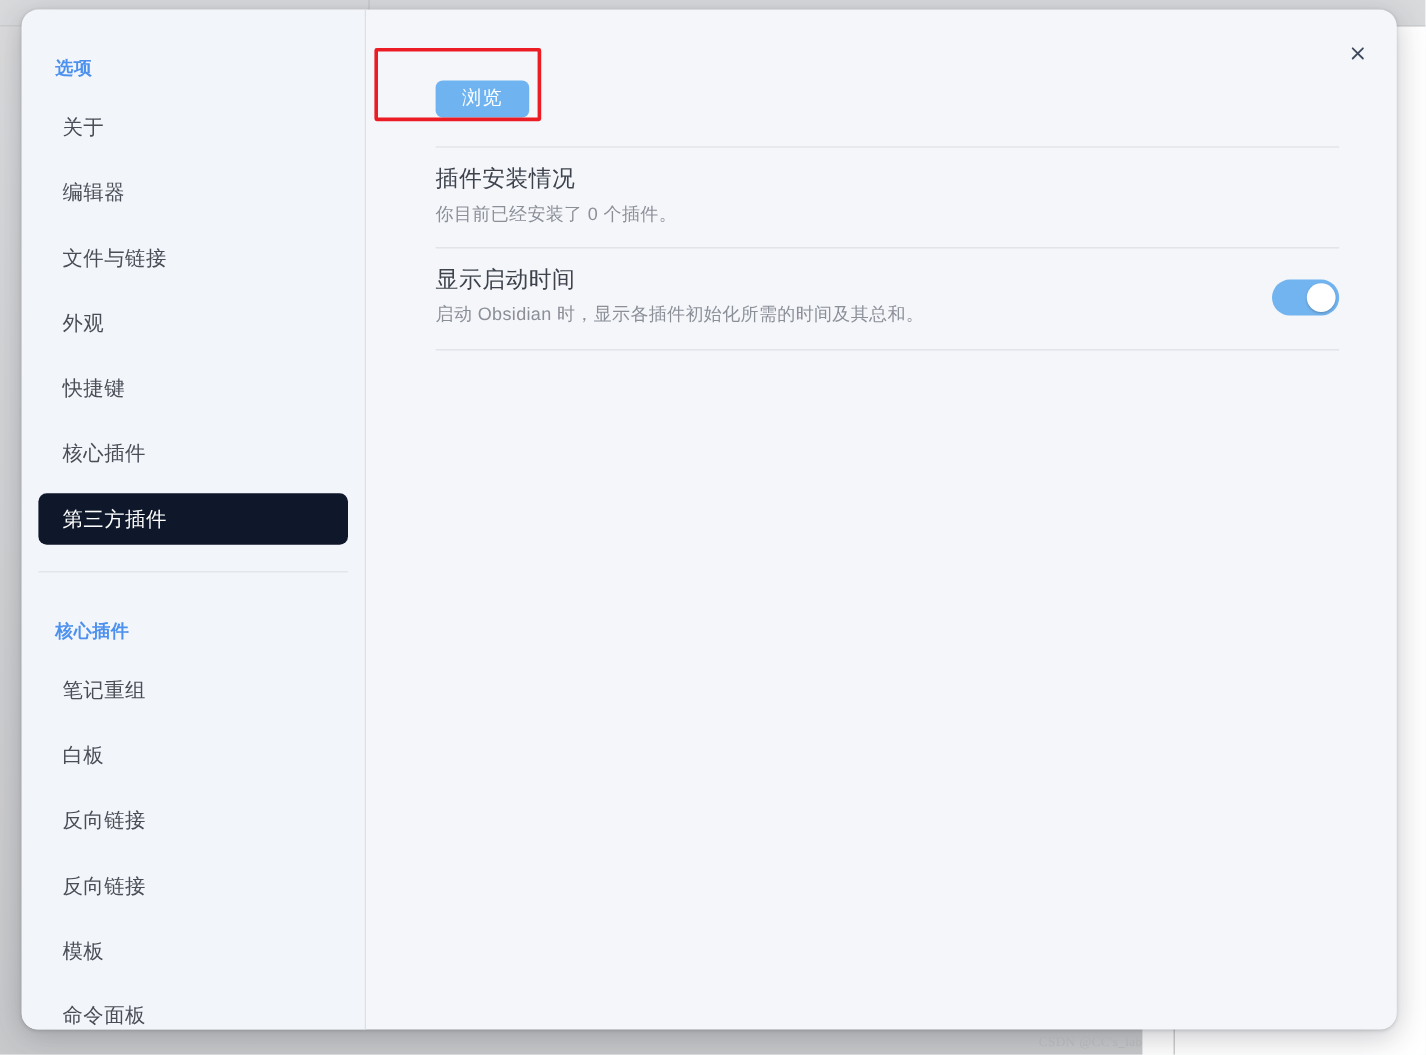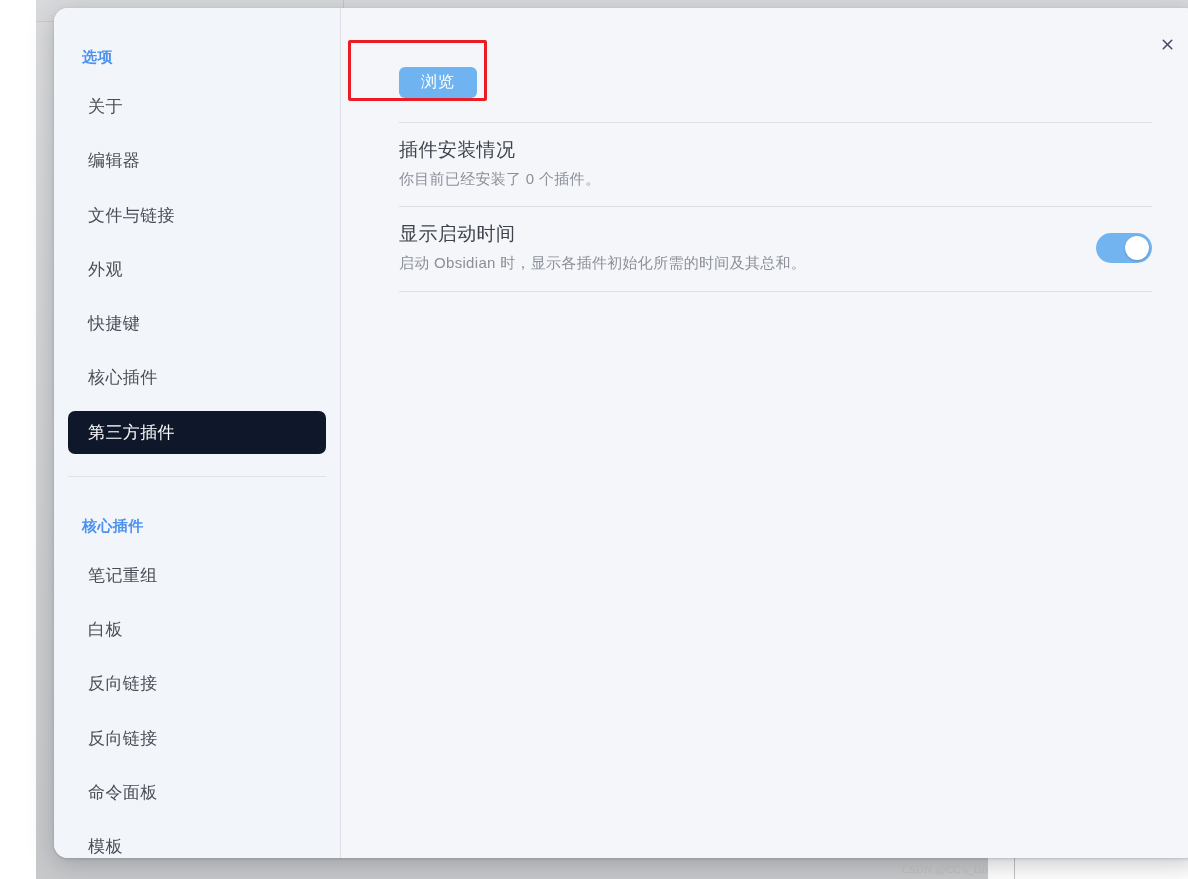--- a/index.html
+++ b/index.html
@@ -11,21 +11,20 @@
     overflow: hidden;
     font-family: "Liberation Sans", "DejaVu Sans", sans-serif;
   }
 
   
   #app-backdrop {
     position: relative;
     width: 952px;
     height: 879px;
     background: linear-gradient(180deg, #dcdcdd 0%, #d8d9db 14%, #cfd0d2 60%, #c8c9cb 100%);
-    margin-left: 36px;
   }
   #backdrop-topbar {
     position: absolute;
     left: 0; top: 0;
     width: 1188px; height: 22px;
     background: #d9dadc;
     border-bottom: 1px solid #cacbcd;
   }
   #backdrop-split {
     position: absolute;
@@ -283,22 +282,22 @@
         <div class="nav-sep"></div>
       </div>
 
       <div class="nav-group">
         <div class="nav-heading">核心插件</div>
 
         <div class="nav-item">笔记重组</div>
         <div class="nav-item">白板</div>
         <div class="nav-item">反向链接</div>
         <div class="nav-item">反向链接</div>
+        <div class="nav-item">模板</div>
         <div class="nav-item">命令面板</div>
-        <div class="nav-item">模板</div>
       </div>
     </nav>
 
     <section id="content">
 
       <div id="close-button">
         <svg width="17" height="17" viewBox="0 0 24 24" fill="none" stroke="currentColor" stroke-width="2.1" stroke-linecap="round">
           <line x1="18" y1="6" x2="6" y2="18"></line>
           <line x1="6" y1="6" x2="18" y2="18"></line>
         </svg>

